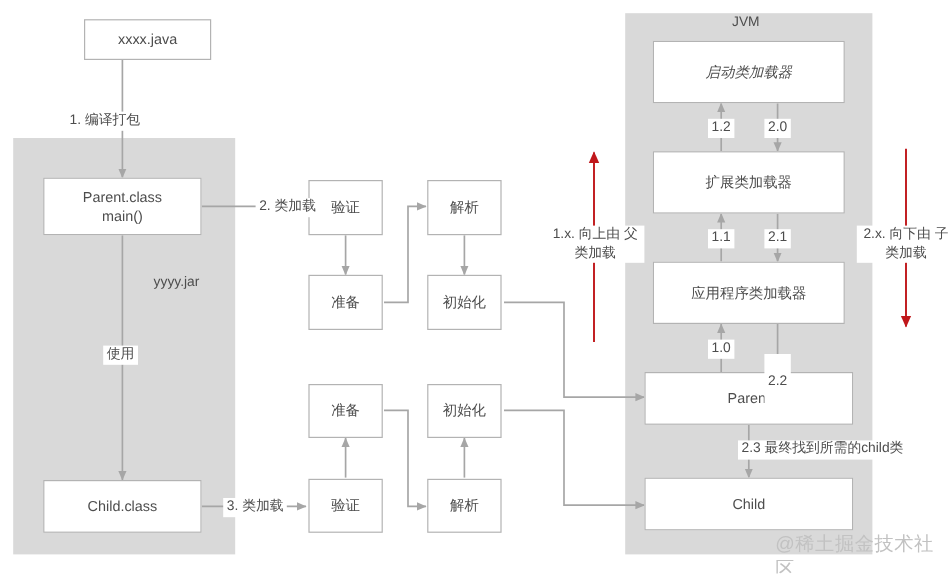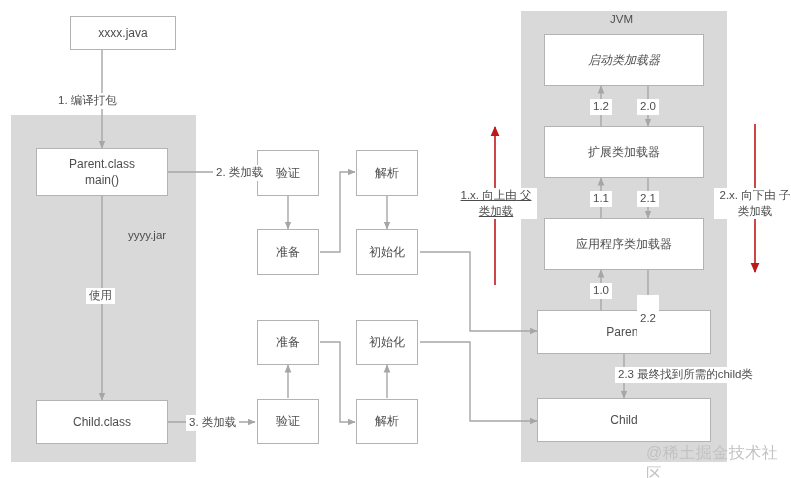--- a/index.html
+++ b/index.html
@@ -176,21 +176,21 @@
 
   <div class="lbl" style="left:590px;top:99px;padding:0 3px;">1.2</div>
   <div class="lbl" style="left:637px;top:99px;padding:0 3px;">2.0</div>
   <div class="lbl" style="left:590px;top:191px;padding:0 3px;">1.1</div>
   <div class="lbl" style="left:637px;top:191px;padding:0 3px;">2.1</div>
   <div class="lbl" style="left:590px;top:283px;padding:0 3px;">1.0</div>
   <div class="lbl" style="left:637px;top:295px;padding:16px 3px;">2.2</div>
 
   <div class="lbl" style="left:615px;top:367px;padding:0 3px;">2.3  最终找到所需的child类</div>
 
-  <div class="lbl two" style="left:455px;top:188px;width:82px;background:#ffffff;text-decoration:underline;">
+  <div class="lbl two" style="left:455px;top:188px;width:82px;background:#ffffff;">
     <span class="ln">1.x.  向上由</span>
     <span class="ln">父类加载</span>
   </div>
 
   <div class="lbl two" style="left:714px;top:188px;width:82px;background:#ffffff;">
     <span class="ln">2.x.  向下由</span>
     <span class="ln">子类加载</span>
   </div>
 
   <div class="watermark" style="left:628px;top:443px;">@稀土掘金技术社区</div>

